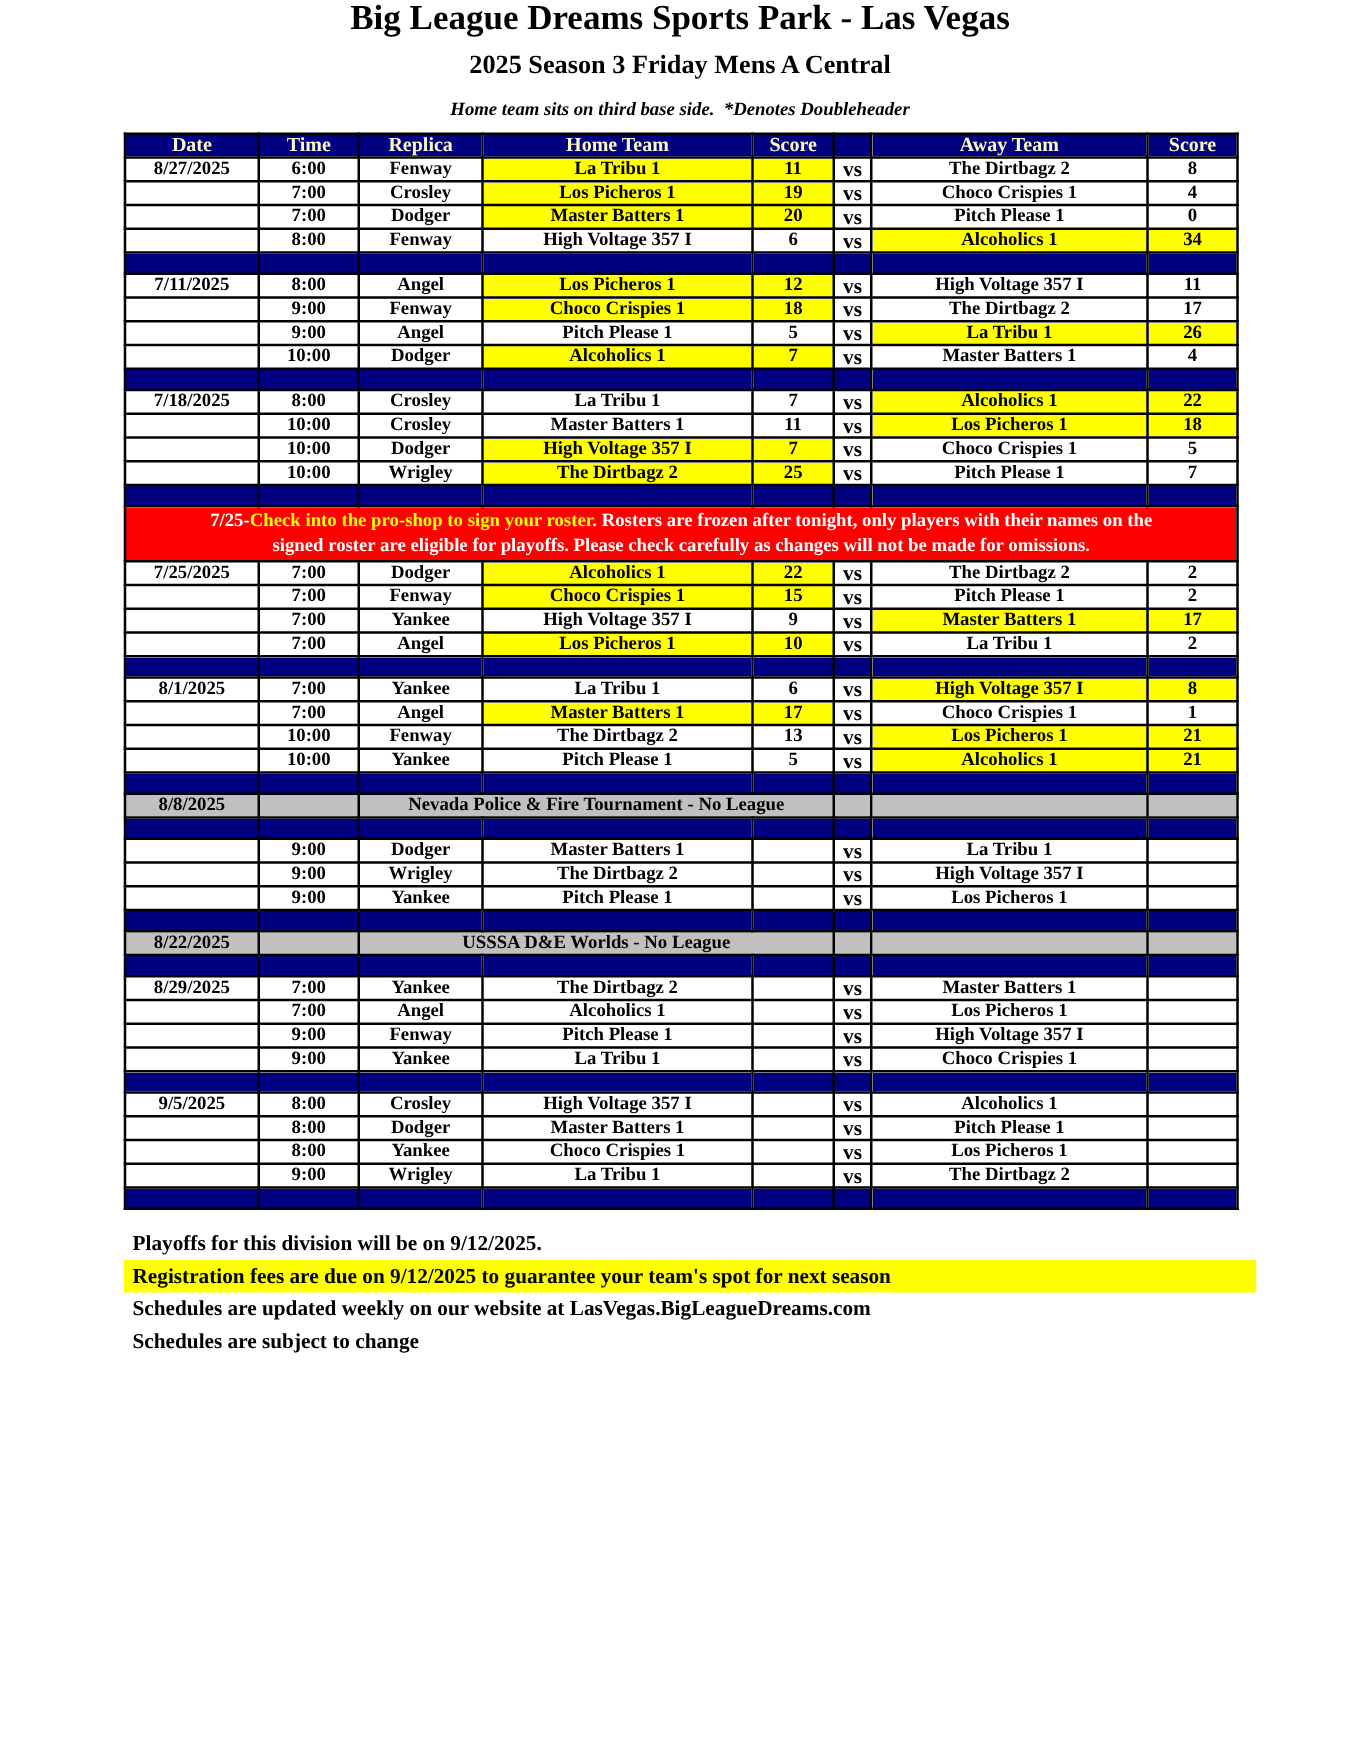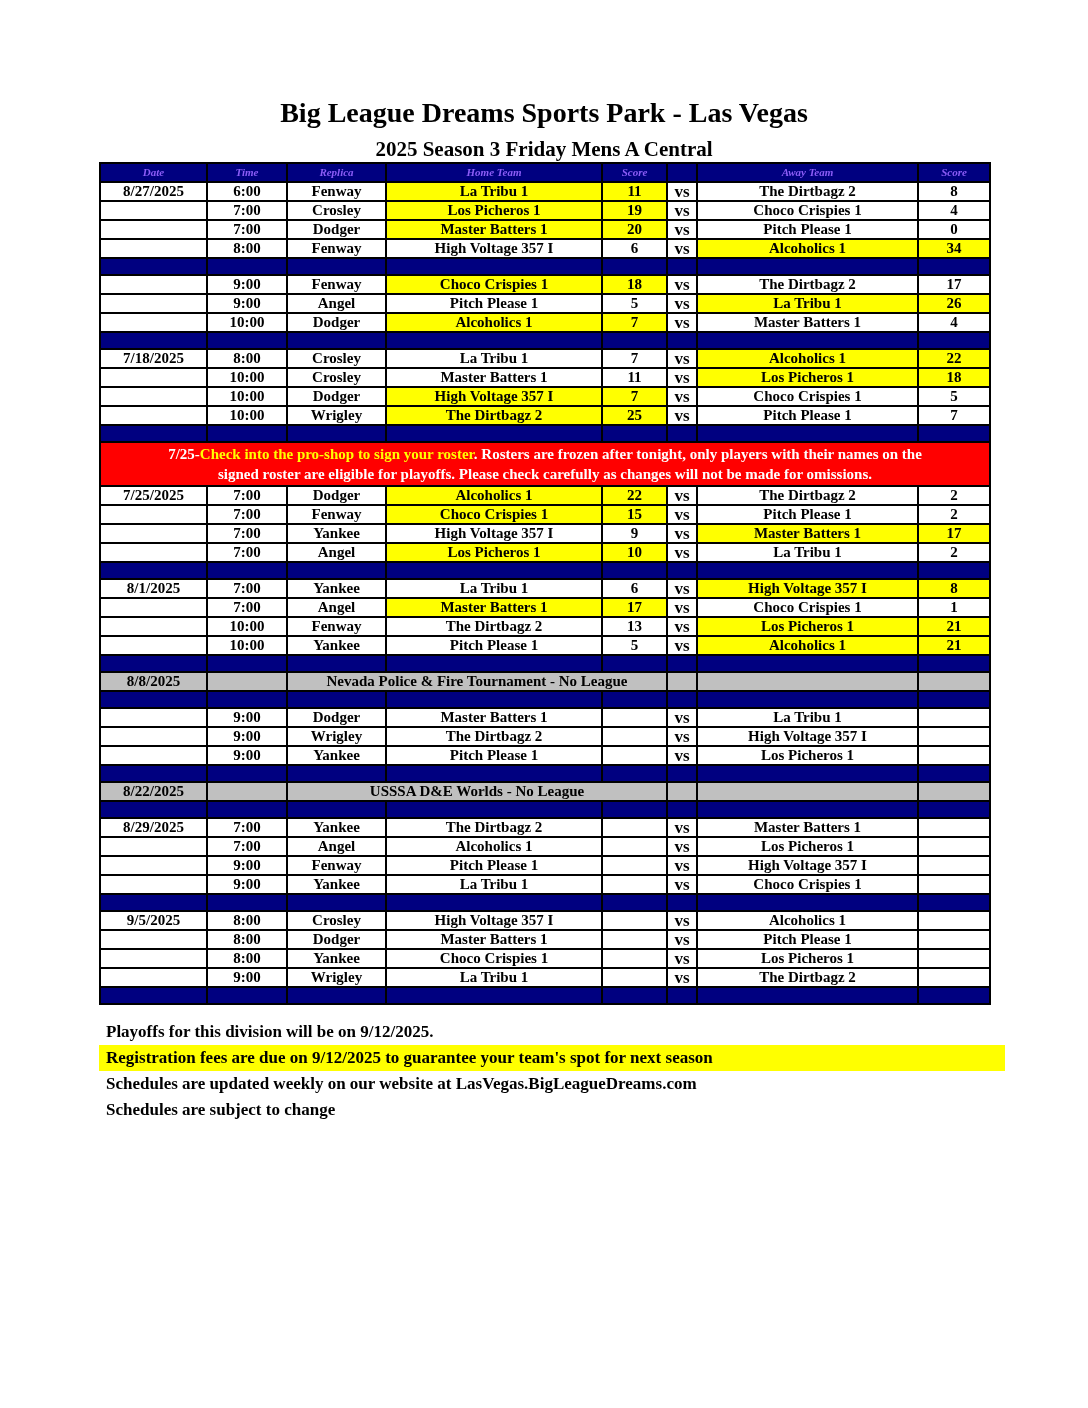--- a/index.html
+++ b/index.html
@@ -6,35 +6,35 @@
     --navy:#000080; --yellow:#FFFF00; --red:#FF0000; --gray:#C0C0C0;
     --ink:#000000; --paper:#FFFFFF;
   }
   *{box-sizing:border-box;}
   html,body{margin:0;padding:0;}
   body{
     width:1088px;height:1408px;background:var(--paper);
     font-family:"Liberation Serif","DejaVu Serif",serif;color:var(--ink);
   }
   .page{position:relative;width:1088px;height:1408px;overflow:hidden;}
-  .doc-header{text-align:center;padding-top:98px;}
+  .doc-header{text-align:center;}
   .title{font-size:28px;font-weight:700;margin:0;line-height:1.1;}
   .subtitle{font-size:21px;font-weight:700;margin:8px 0 0;}
   .note{font-size:15px;font-weight:700;font-style:italic;margin:16px 0 9px;white-space:pre-wrap;}
 
   table.sched{
     border-collapse:collapse;table-layout:fixed;
     width:890px;margin-left:99px;border:2px solid #000;
   }
   .sched th,.sched td{
     border:2px solid #000;padding:0 2px;height:19px;line-height:17px;
     font-weight:700;font-size:15px;text-align:center;
     overflow:hidden;white-space:nowrap;
   }
-  .sched thead th{background:var(--navy);color:#8b5cf6;font-size:11px;font-style:italic;}
+  .sched thead th{background:var(--navy);color:#fef9c3;font-size:16px;}
   tr.sep td{background:var(--navy);height:17px;}
   td.win{background:var(--yellow);}
   td.vs{font-size:17px;}
   tr.tour td{background:var(--gray);}
   tr.banner td{
     background:var(--red);color:#fff;height:auto;line-height:20px;
     white-space:normal;font-size:15px;padding:1px 2px;text-align:center;
   }
   tr.banner .hl{color:var(--yellow);}
 
@@ -43,20 +43,21 @@
   .f-highlight{background:var(--yellow);width:906px;}
 </style>
 </head>
 <body>
 
 <div class="page">
 
   <div class="doc-header">
     <h1 class="title">Big League Dreams Sports Park - Las Vegas</h1>
     <div class="subtitle">2025 Season 3 Friday Mens A Central</div>
+    <div class="note">Home team sits on third base side.  *Denotes Doubleheader</div>
   </div>
 
   <table class="sched">
     <colgroup>
       <col style="width:107px">
         <col style="width:80px">
         <col style="width:99px">
       <col style="width:216px">
         <col style="width:65px">
         <col style="width:30px">
@@ -120,20 +121,30 @@
           <td></td>
           <td></td>
           <td></td>
           <td></td>
           <td></td>
           <td></td>
           <td></td>
           <td></td>
         </tr>
         <tr>
+          <td>7/11/2025</td>
+          <td>8:00</td>
+          <td>Angel</td>
+          <td class="win">Los Picheros 1</td>
+          <td class="win">12</td>
+          <td class="vs">vs</td>
+          <td>High Voltage 357 I</td>
+          <td>11</td>
+        </tr>
+        <tr>
           <td></td>
           <td>9:00</td>
           <td>Fenway</td>
           <td class="win">Choco Crispies 1</td>
           <td class="win">18</td>
           <td class="vs">vs</td>
           <td>The Dirtbagz 2</td>
           <td>17</td>
         </tr>
         <tr>

